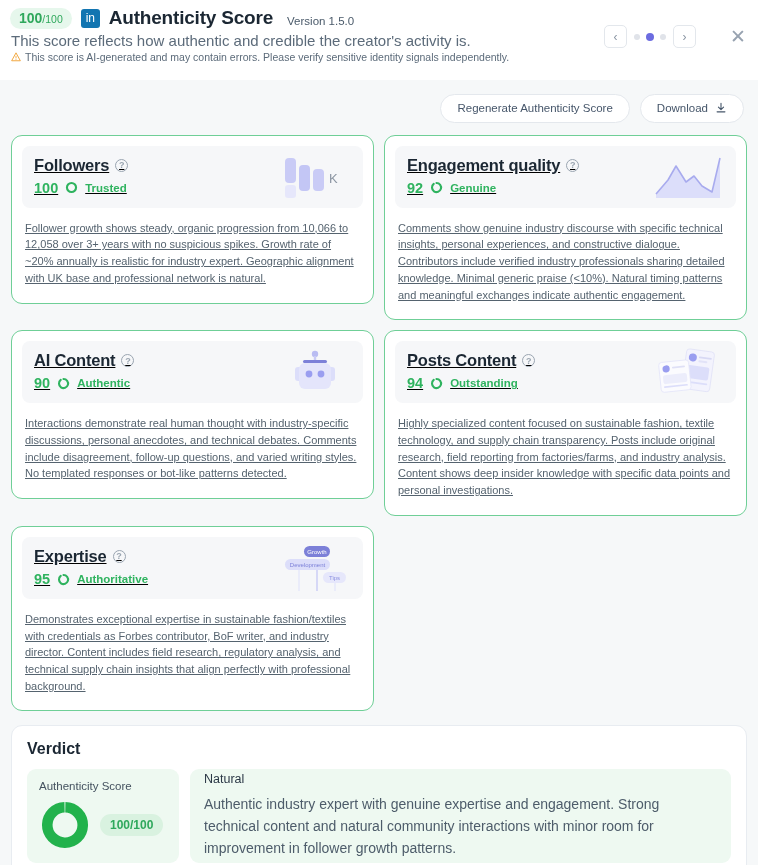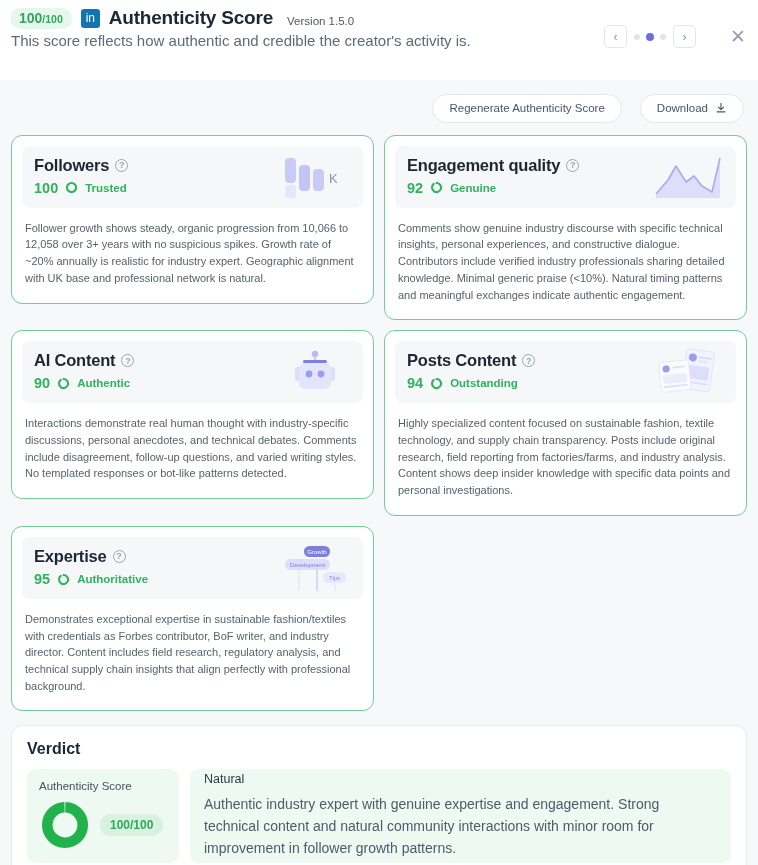--- a/index.html
+++ b/index.html
@@ -21,21 +21,21 @@
   .score-badge {
     background: #e6f7ec;
     color: #2fa85c;
     border-radius: 11px;
     padding: 3px 9px 4px 9px;
     font-size: 14px;
     font-weight: 600;
     line-height: 1;
     white-space: nowrap;
   }
-  .score-badge .denom { font-size: 10.5px; font-weight: 700; }
+  .score-badge .denom { font-size: 10.5px; font-weight: 400; }
   .li-icon {
     width: 19px; height: 19px;
     background: #1275b1;
     border-radius: 3px;
     display: flex; align-items: center; justify-content: center;
     color: #fff;
     font-size: 12px;
     font-weight: 400;
     font-family: "Liberation Sans", sans-serif;
     line-height: 1;
@@ -97,21 +97,21 @@
     font-size: 19px;
     line-height: 1;
     cursor: pointer;
     font-weight: 300;
   }
 
   
   .actions {
     display: flex;
     justify-content: flex-end;
-    gap: 18px;
+    gap: 10px;
     padding: 14px 14px 0 0;
   }
   .btn {
     background: #fff;
     border: 1px solid #e4e8ed;
     border-radius: 16px;
     padding: 7px 16px;
     font-size: 11.5px;
     color: #46566a;
     cursor: pointer;
@@ -134,20 +134,21 @@
     border-radius: 11px;
     padding: 10px;
   }
   .card-head {
     background: #f6f7f9;
     border-radius: 8px;
     padding: 10px 12px 11px 12px;
     position: relative;
     min-height: 62px;
     overflow: hidden;
+    text-decoration: underline;
   }
   .card-title {
     font-size: 16.5px;
     font-weight: 700;
     color: #1b2733;
     display: flex; align-items: center; gap: 6px;
     letter-spacing: -0.2px;
   }
   .q-mark {
     width: 13px; height: 13px;
@@ -163,20 +164,21 @@
     display: flex; align-items: center; gap: 7px;
     margin-top: 6px;
   }
   .score-num { font-size: 14.5px; color: #2fb35f; font-weight: 600; line-height: 1; }
   .score-label { font-size: 11.5px; color: #2fb35f; font-weight: 600; }
   .card-body {
     font-size: 11px;
     color: #55636f;
     line-height: 1.52;
     padding: 12px 3px 6px 3px;
+    text-decoration: underline;
   }
   .card-art {
     position: absolute;
     right: 10px;
     top: 6px;
     width: 76px;
     height: 52px;
   }
 
   
@@ -229,20 +231,28 @@
       <span>100</span><span class="denom">/100</span>
     </div>
     <div class="li-icon">
       <span>in</span>
     </div>
     <div class="title">Authenticity Score</div>
     <div class="version">Version 1.5.0</div>
   </div>
   <div class="subtitle">This score reflects how authentic and credible the creator's activity is.</div>
 
+  <div class="warn-line">
+    <svg class="warn-tri" width="10" height="10" viewBox="0 0 12 12">
+      <path d="M6 1 L11.2 10.5 L0.8 10.5 Z" fill="none" stroke="#f0a030" stroke-width="1.1" stroke-linejoin="round"></path>
+      <rect x="5.5" y="4.6" width="1" height="3" fill="#f0a030"></rect>
+      <rect x="5.5" y="8.3" width="1" height="1" fill="#f0a030"></rect>
+    </svg>
+    <span>This score is AI-generated and may contain errors. Please verify sensitive identity signals independently.</span>
+  </div>
 
   <div class="pager">
     <div class="pg-btn">‹</div>
     <div class="dots">
       <span class="dot"></span>
       <span class="dot active"></span>
       <span class="dot"></span>
     </div>
     <div class="pg-btn">›</div>
   </div>

